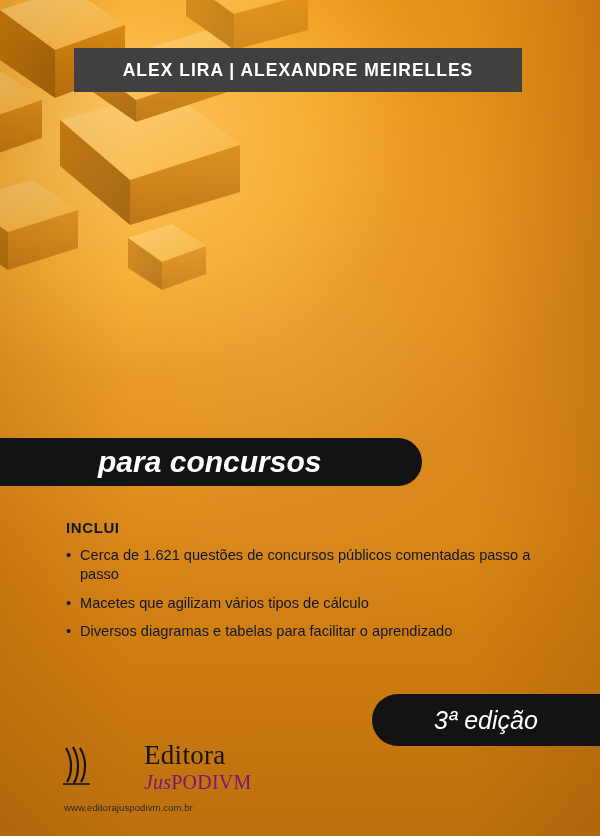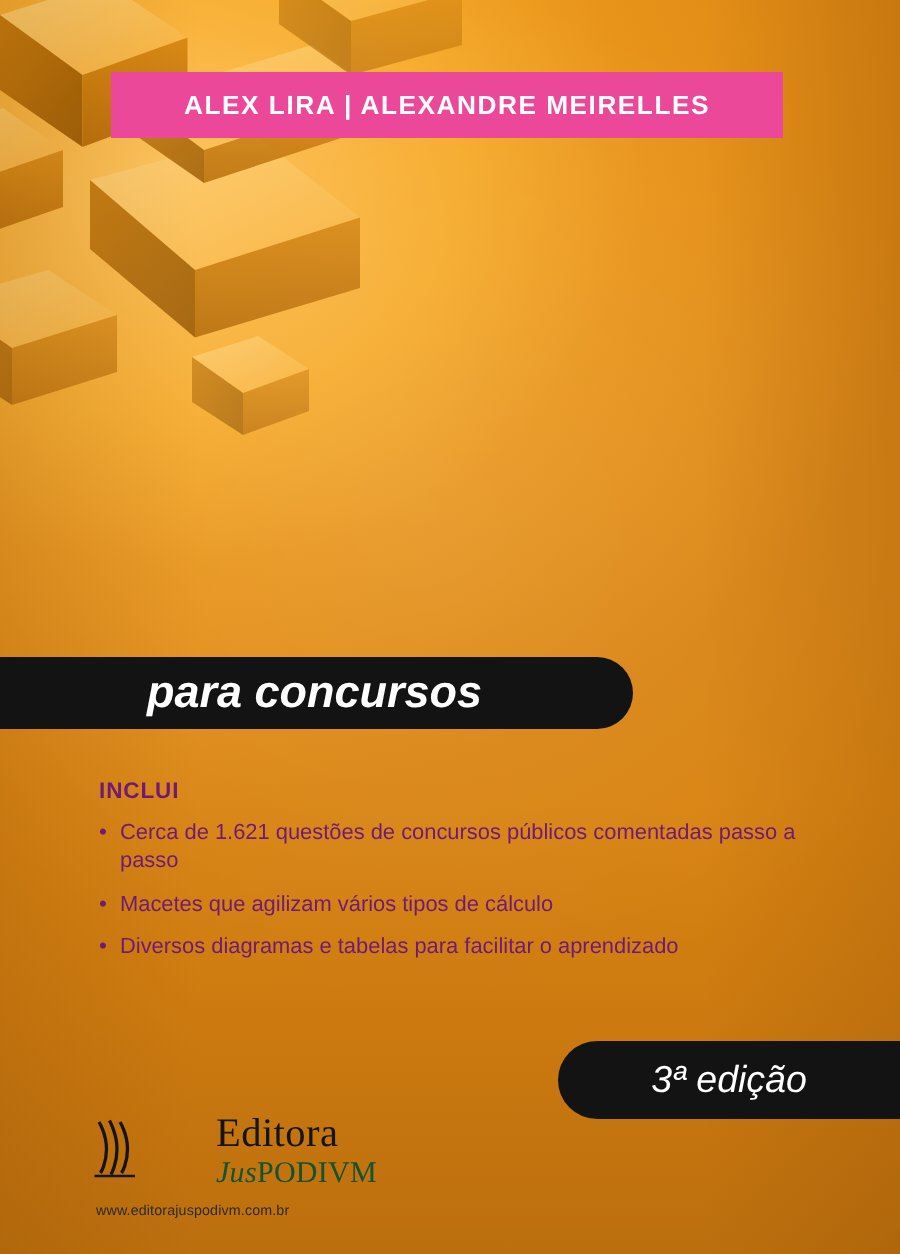--- a/index.html
+++ b/index.html
@@ -51,21 +51,21 @@
   }
   .art svg { display: block; }
 
   
   .author-bar {
     position: absolute;
     left: 74px;
     top: 48px;
     width: 448px;
     height: 44px;
-    background: #ec4899;
+    background: #404040;
     display: flex;
     align-items: center;
     justify-content: center;
   }
   .author-bar .txt {
     color: #ffffff;
     font-size: 17.5px;
     letter-spacing: 1.0px;
     font-weight: bold;
     white-space: nowrap;
@@ -116,21 +116,21 @@
     margin-left: 66px;
     white-space: nowrap;
   }
 
   
   .includes {
     position: absolute;
     left: 64px;
     top: 519px;
     width: 480px;
-    color: #701a75;
+    color: #0f172a;
   }
   .includes-title {
     font-size: 15px;
     font-weight: bold;
     letter-spacing: 0.6px;
     margin: 0 0 10px 2px;
   }
   .includes ul {
     list-style: none;
     margin: 0;
@@ -192,21 +192,21 @@
   }
   .pub-name {
     color: #141414;
     font-family: "Liberation Serif", serif;
     font-size: 27px;
     line-height: 1;
     font-weight: normal;
     letter-spacing: 0.3px;
   }
   .pub-sub {
-    color: #14532d;
+    color: #701a75;
     font-family: "Liberation Serif", serif;
     font-size: 20px;
     line-height: 1;
     margin-top: 3px;
     letter-spacing: 0.2px;
   }
   .pub-sub .jus { font-style: italic; }
   .pub-url {
     margin-top: 10px;
     margin-left: 2px;

